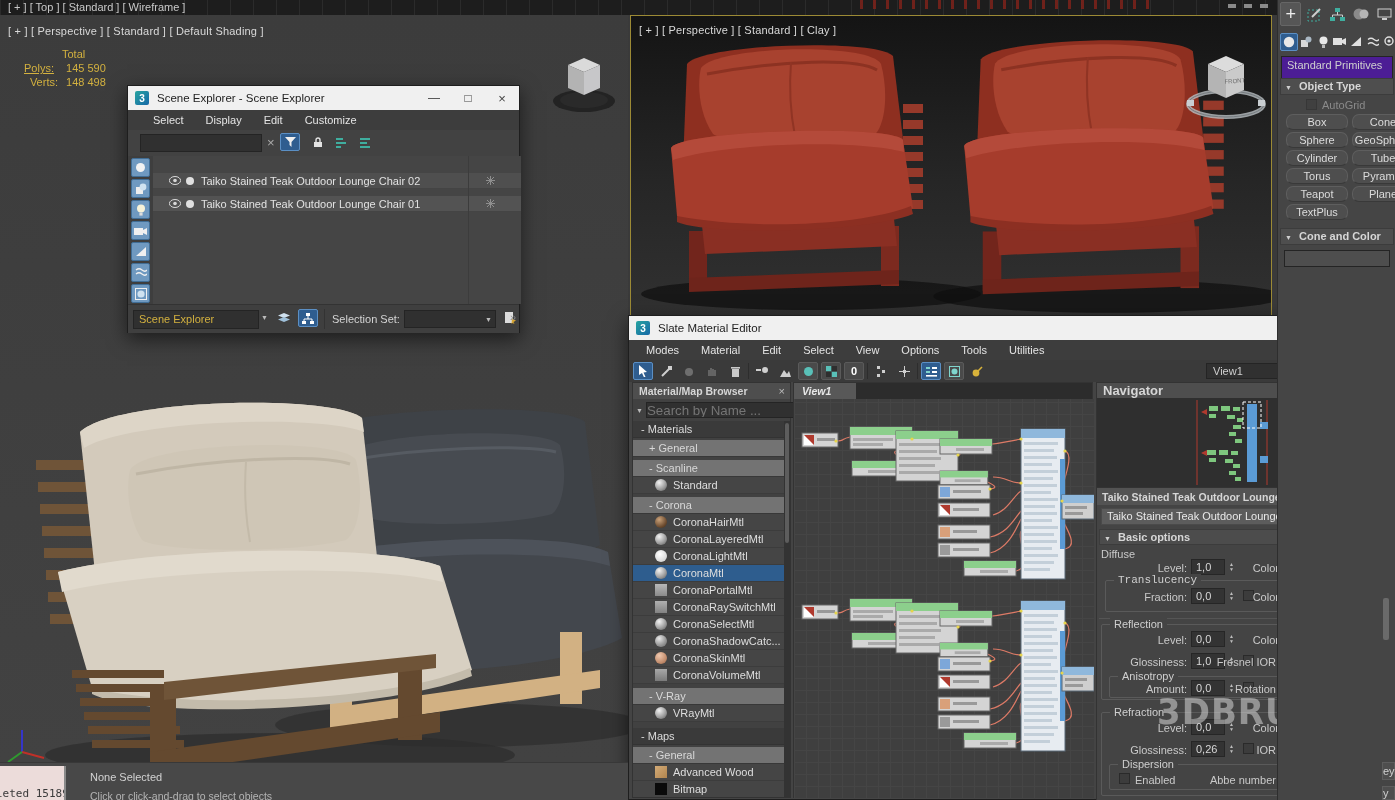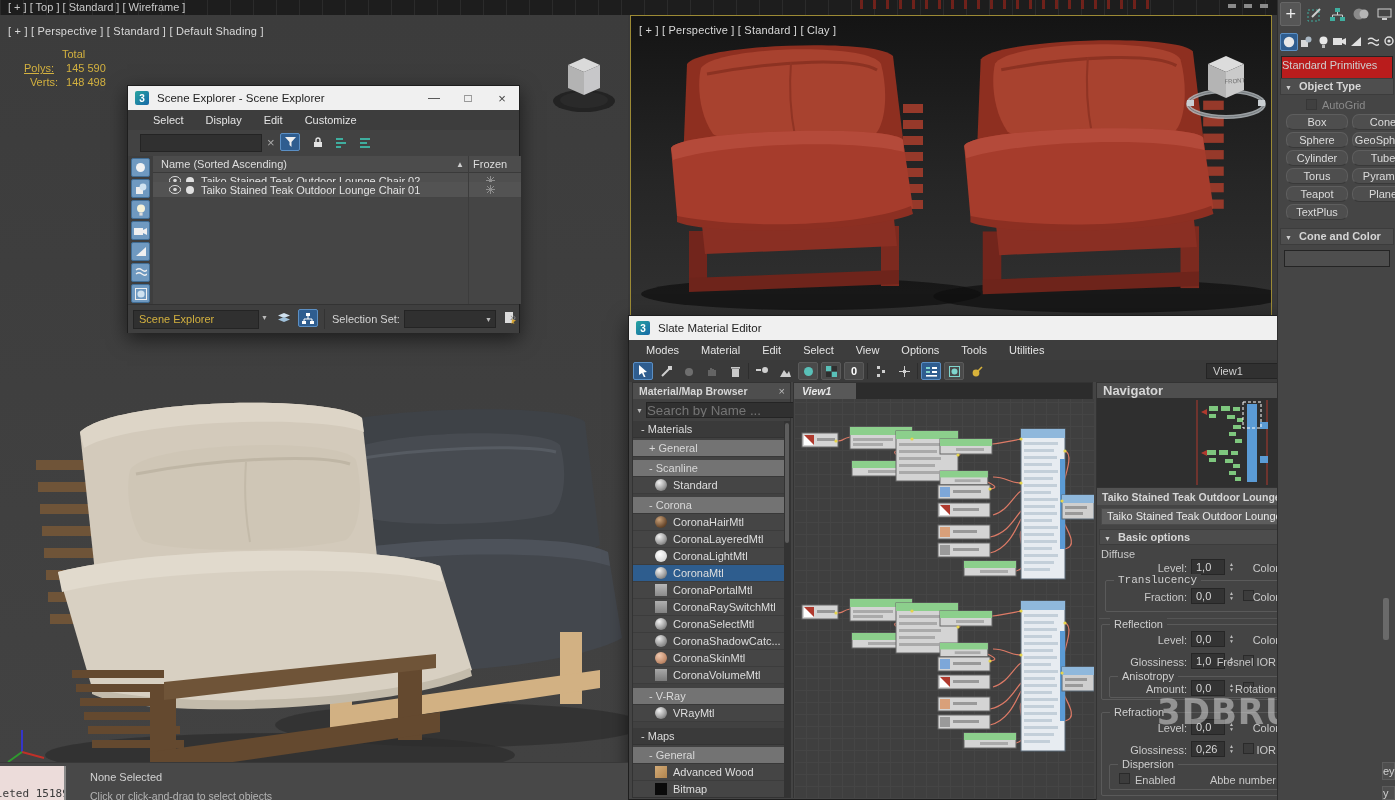--- a/index.html
+++ b/index.html
@@ -334,43 +334,37 @@
       <span class="se-ico" style="top:128px;">
           <svg width="12" height="12">
             <rect x="0.5" y="0.5" width="11" height="11" fill="none" stroke="#f0f0f0"></rect>
             <circle cx="6" cy="6" r="3.6" fill="#cfe2f0"></circle>
           </svg>
         </span>
       <span class="abs" style="left:7px;top:152px;color:#8f8f8f;">»</span>
     </div>
 
     <div class="abs" style="left:25px;top:70px;width:368px;height:148px;background:#454545;">
-      <div class="abs" style="left:0;top:0;width:100%;height:17px;background:#4c4c4c;border-bottom:1px solid #3a3a3a;display:flex;align-items:center;">
-        <span style="padding-left:8px;color:#dedede;">Name (Sorted Ascending)</span>
-        <span style="margin-left:auto;font-size:8px;color:#cfcfcf;">▲</span>
-        <span style="width:1px;height:17px;background:#3a3a3a;margin:0 4px;"></span>
-        <span style="width:48px;color:#dedede;">Frozen</span>
-      </div>
       <div class="abs" style="left:0;top:17px;width:100%;height:16px;background:#4f4f4f;border-bottom:1px solid #444;display:flex;align-items:center;">
         <span style="margin-left:16px;"><svg width="12" height="9">
               <ellipse cx="6" cy="4.5" rx="5.6" ry="4" fill="none" stroke="#d8d8d8"></ellipse>
               <circle cx="6" cy="4.5" r="1.8" fill="#d8d8d8"></circle>
             </svg></span>
         <span style="margin-left:5px;width:8px;height:8px;border-radius:50%;background:#e0e0e0;"></span>
         <span style="margin-left:7px;color:#e2e2e2;">Taiko Stained Teak Outdoor Lounge Chair 02</span>
         <span style="margin-left:auto;margin-right:26px;"><svg width="9" height="9">
               <g stroke="#8e8e8e">
                 <line x1="4.5" y1="0" x2="4.5" y2="9"></line>
                 <line x1="0" y1="4.5" x2="9" y2="4.5"></line>
                 <line x1="1" y1="1" x2="8" y2="8"></line>
                 <line x1="8" y1="1" x2="1" y2="8"></line>
               </g>
             </svg></span>
       </div>
-      <div class="abs" style="left:0;top:26px;width:100%;height:16px;background:#535353;border-bottom:1px solid #444;display:flex;align-items:center;">
+      <div class="abs" style="left:0;top:40px;width:100%;height:16px;background:#535353;border-bottom:1px solid #444;display:flex;align-items:center;">
         <span style="margin-left:16px;"><svg width="12" height="9">
               <ellipse cx="6" cy="4.5" rx="5.6" ry="4" fill="none" stroke="#d8d8d8"></ellipse>
               <circle cx="6" cy="4.5" r="1.8" fill="#d8d8d8"></circle>
             </svg></span>
         <span style="margin-left:5px;width:8px;height:8px;border-radius:50%;background:#e0e0e0;"></span>
         <span style="margin-left:7px;color:#e2e2e2;">Taiko Stained Teak Outdoor Lounge Chair 01</span>
         <span style="margin-left:auto;margin-right:26px;"><svg width="9" height="9">
               <g stroke="#8e8e8e">
                 <line x1="4.5" y1="0" x2="4.5" y2="9"></line>
                 <line x1="0" y1="4.5" x2="9" y2="4.5"></line>
@@ -982,21 +976,21 @@
           </svg>
         </span>
       <span class="tbico" style="width:14px;">
           <svg width="10" height="11">
             <circle cx="5" cy="5" r="4" fill="none" stroke="#e0e0e0" stroke-width="1.4"></circle>
             <circle cx="5" cy="5" r="1.6" fill="#e0e0e0"></circle>
           </svg>
         </span>
     </div>
 
-    <div class="field abs" style="left:3px;top:56px;width:112px;height:24px;line-height:16px;background:#b91c1c;">
+    <div class="field abs" style="left:3px;top:56px;width:112px;height:24px;line-height:16px;padding-left:5px;background:#4c1d95;">
       <span>Standard Primitives</span>
     </div>
 
     <div class="abs" style="left:2px;top:78px;width:114px;height:17px;background:#4e4e4e;border:1px solid #3c3c3c;line-height:15px;">
       <span style="font-size:7px;color:#cfcfcf;padding:0 4px;">▼</span>
       <b>Object Type</b>
     </div>
     <span class="chk abs" style="left:28px;top:99px;opacity:.5;"></span>
     <span class="abs" style="left:44px;top:99px;color:#8a8a8a;">AutoGrid</span>
 

